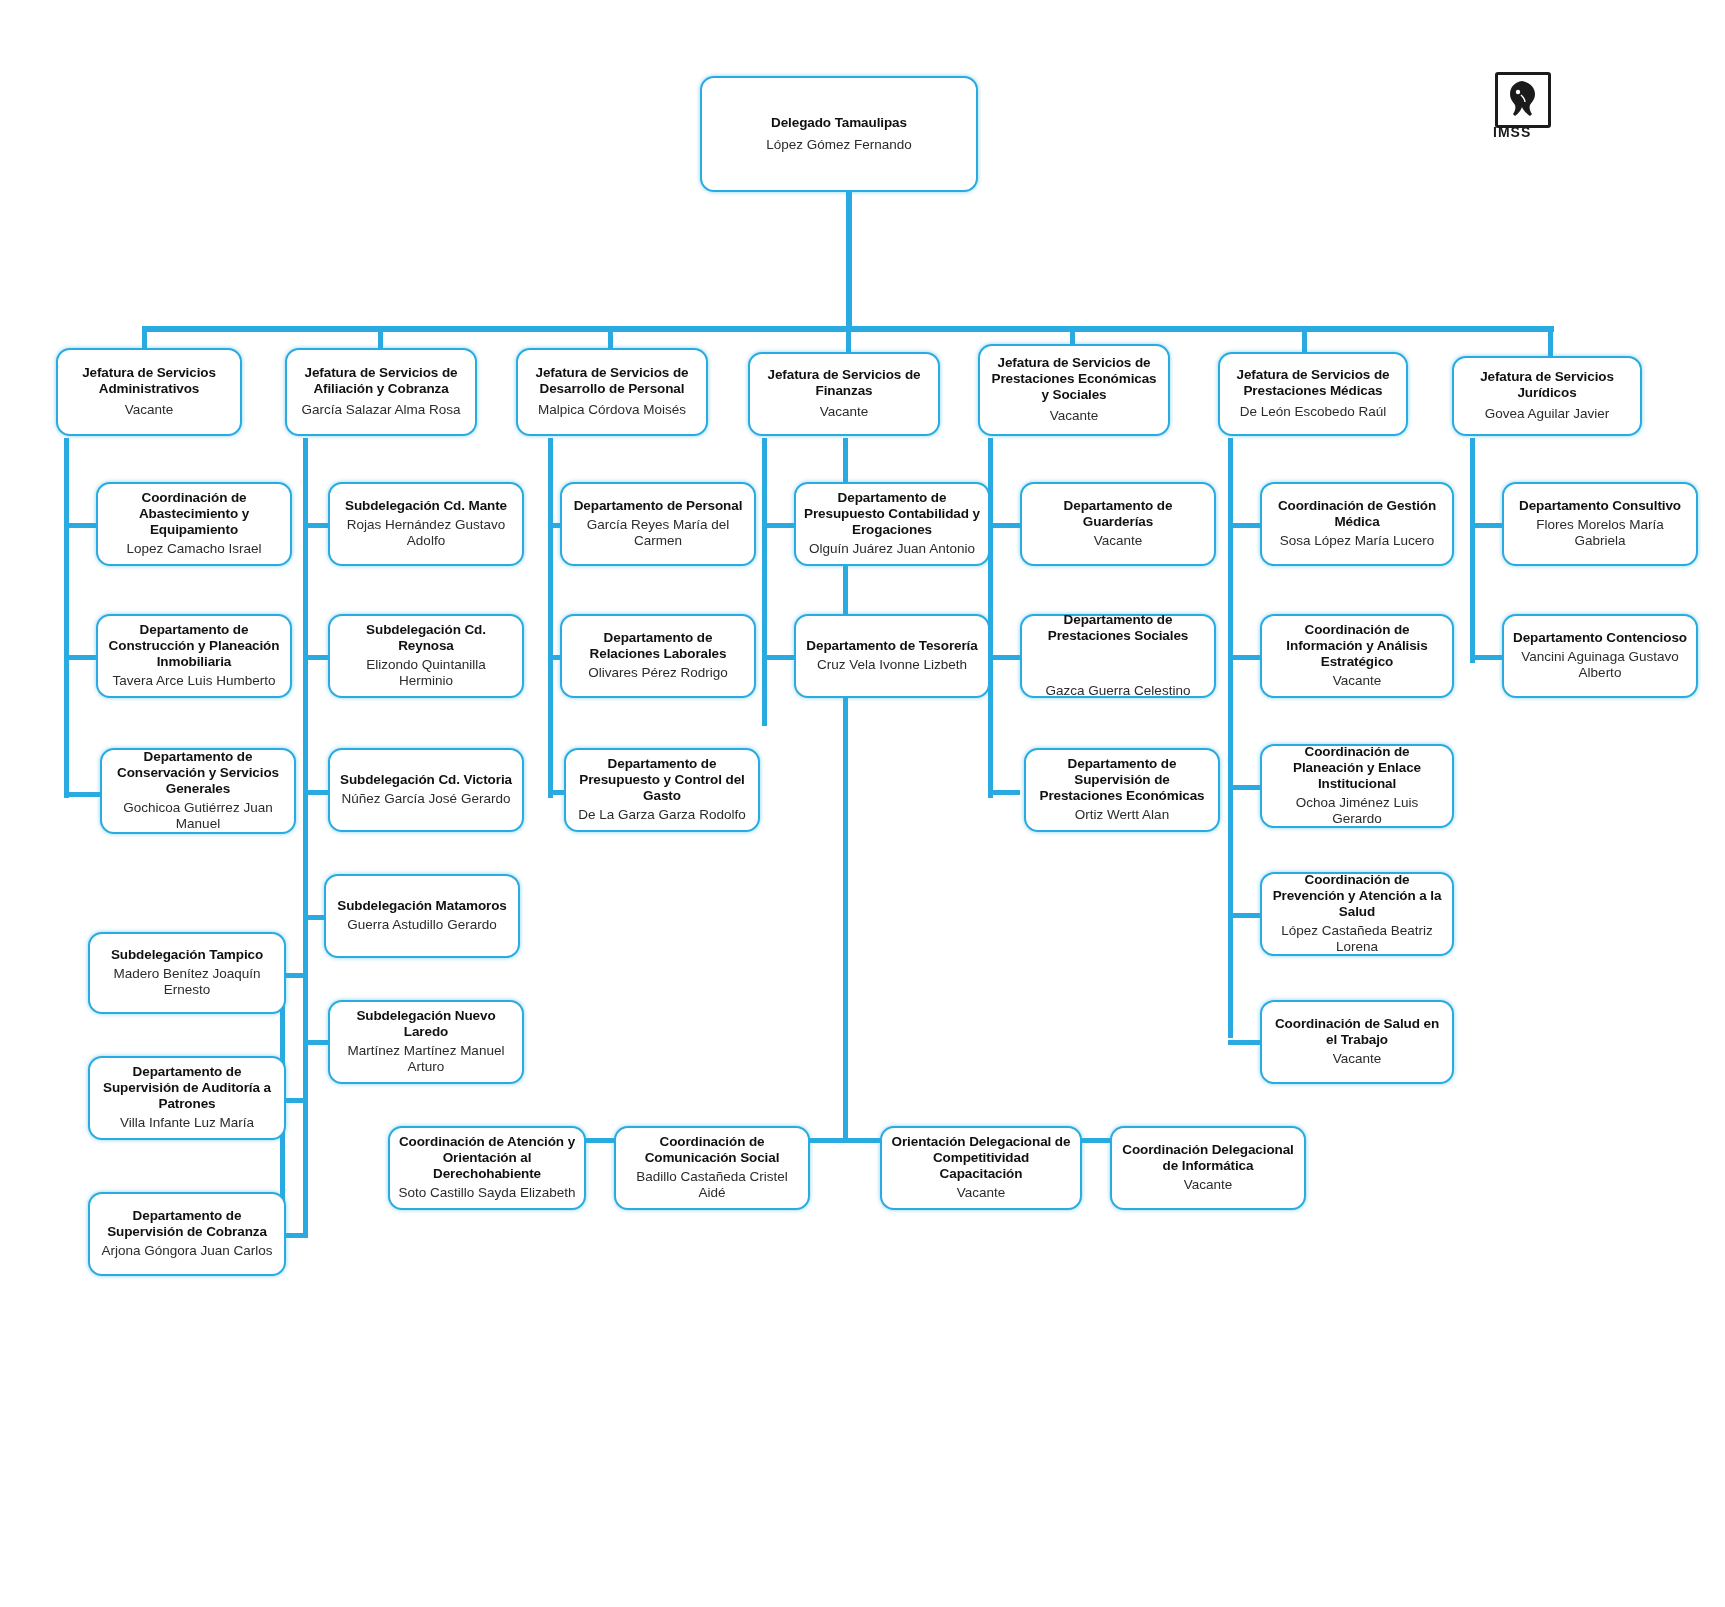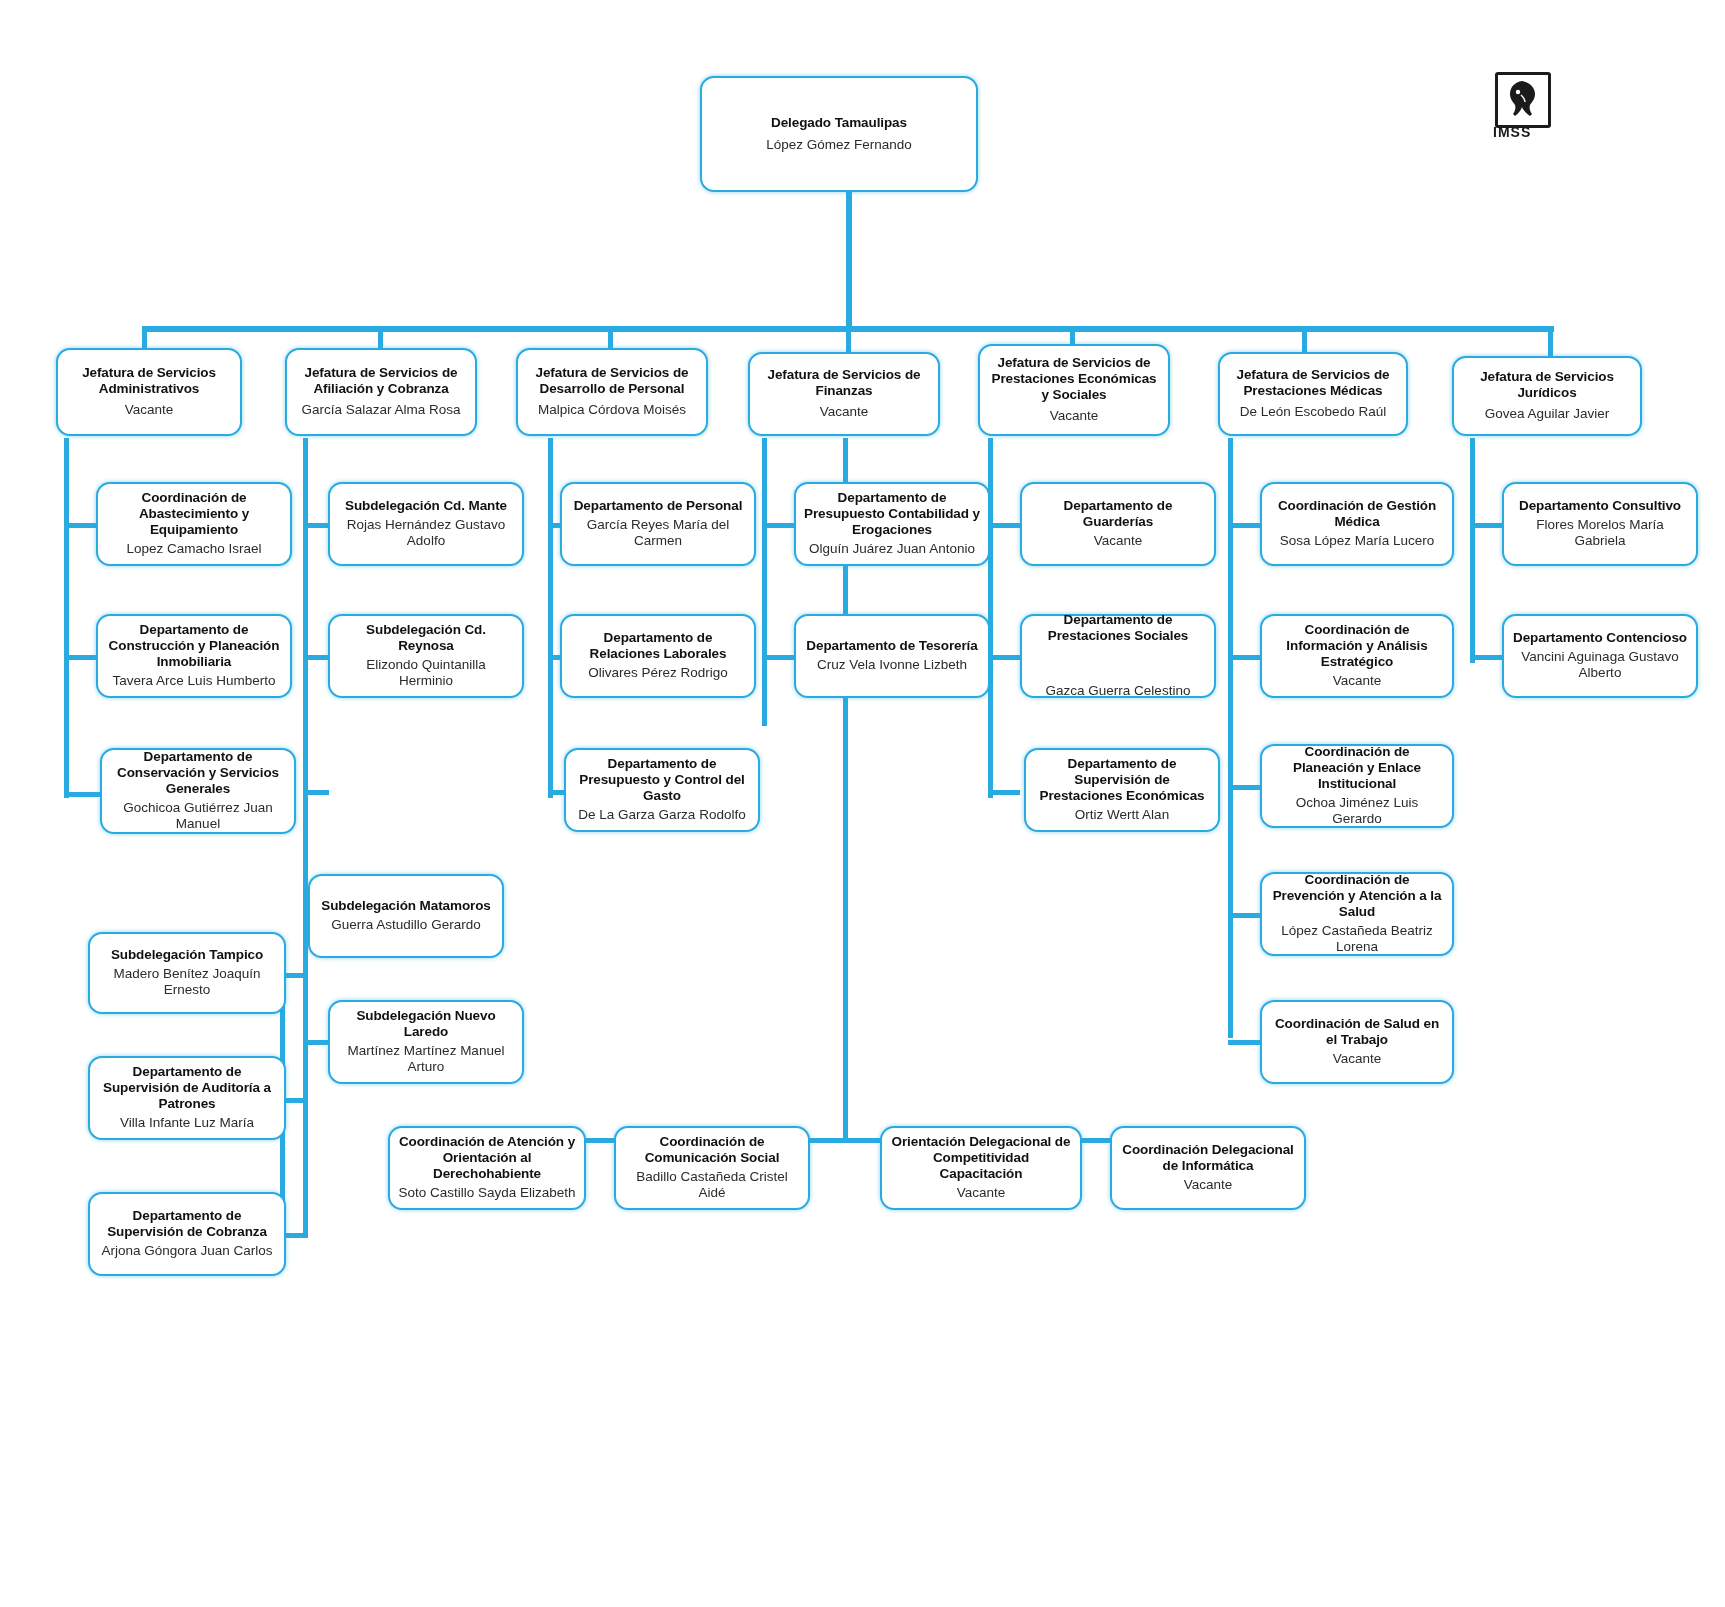--- a/index.html
+++ b/index.html
@@ -211,22 +211,26 @@
   <div class="node" style="left:328px;top:482px;width:196px;height:84px;">
     <div class="t">Subdelegación Cd. Mante</div>
     <div class="p">Rojas Hernández Gustavo Adolfo</div>
   </div>
 
   <div class="node" style="left:328px;top:614px;width:196px;height:84px;justify-content:center;">
     <div class="t">Subdelegación Cd. Reynosa</div>
     <div class="p">Elizondo Quintanilla Herminio</div>
   </div>
 
-
-  <div class="node" style="left:308px;top:874px;width:196px;height:84px;">
+  <div class="node" style="left:328px;top:748px;width:196px;height:84px;">
+    <div class="t">Subdelegación Cd. Victoria</div>
+    <div class="p">Núñez García José Gerardo</div>
+  </div>
+
+  <div class="node" style="left:324px;top:874px;width:196px;height:84px;">
     <div class="t">Subdelegación Matamoros</div>
     <div class="p">Guerra Astudillo Gerardo</div>
   </div>
 
   <div class="node" style="left:328px;top:1000px;width:196px;height:84px;">
     <div class="t">Subdelegación Nuevo Laredo</div>
     <div class="p">Martínez Martínez Manuel Arturo</div>
   </div>
 
   <div class="node" style="left:560px;top:482px;width:196px;height:84px;">

